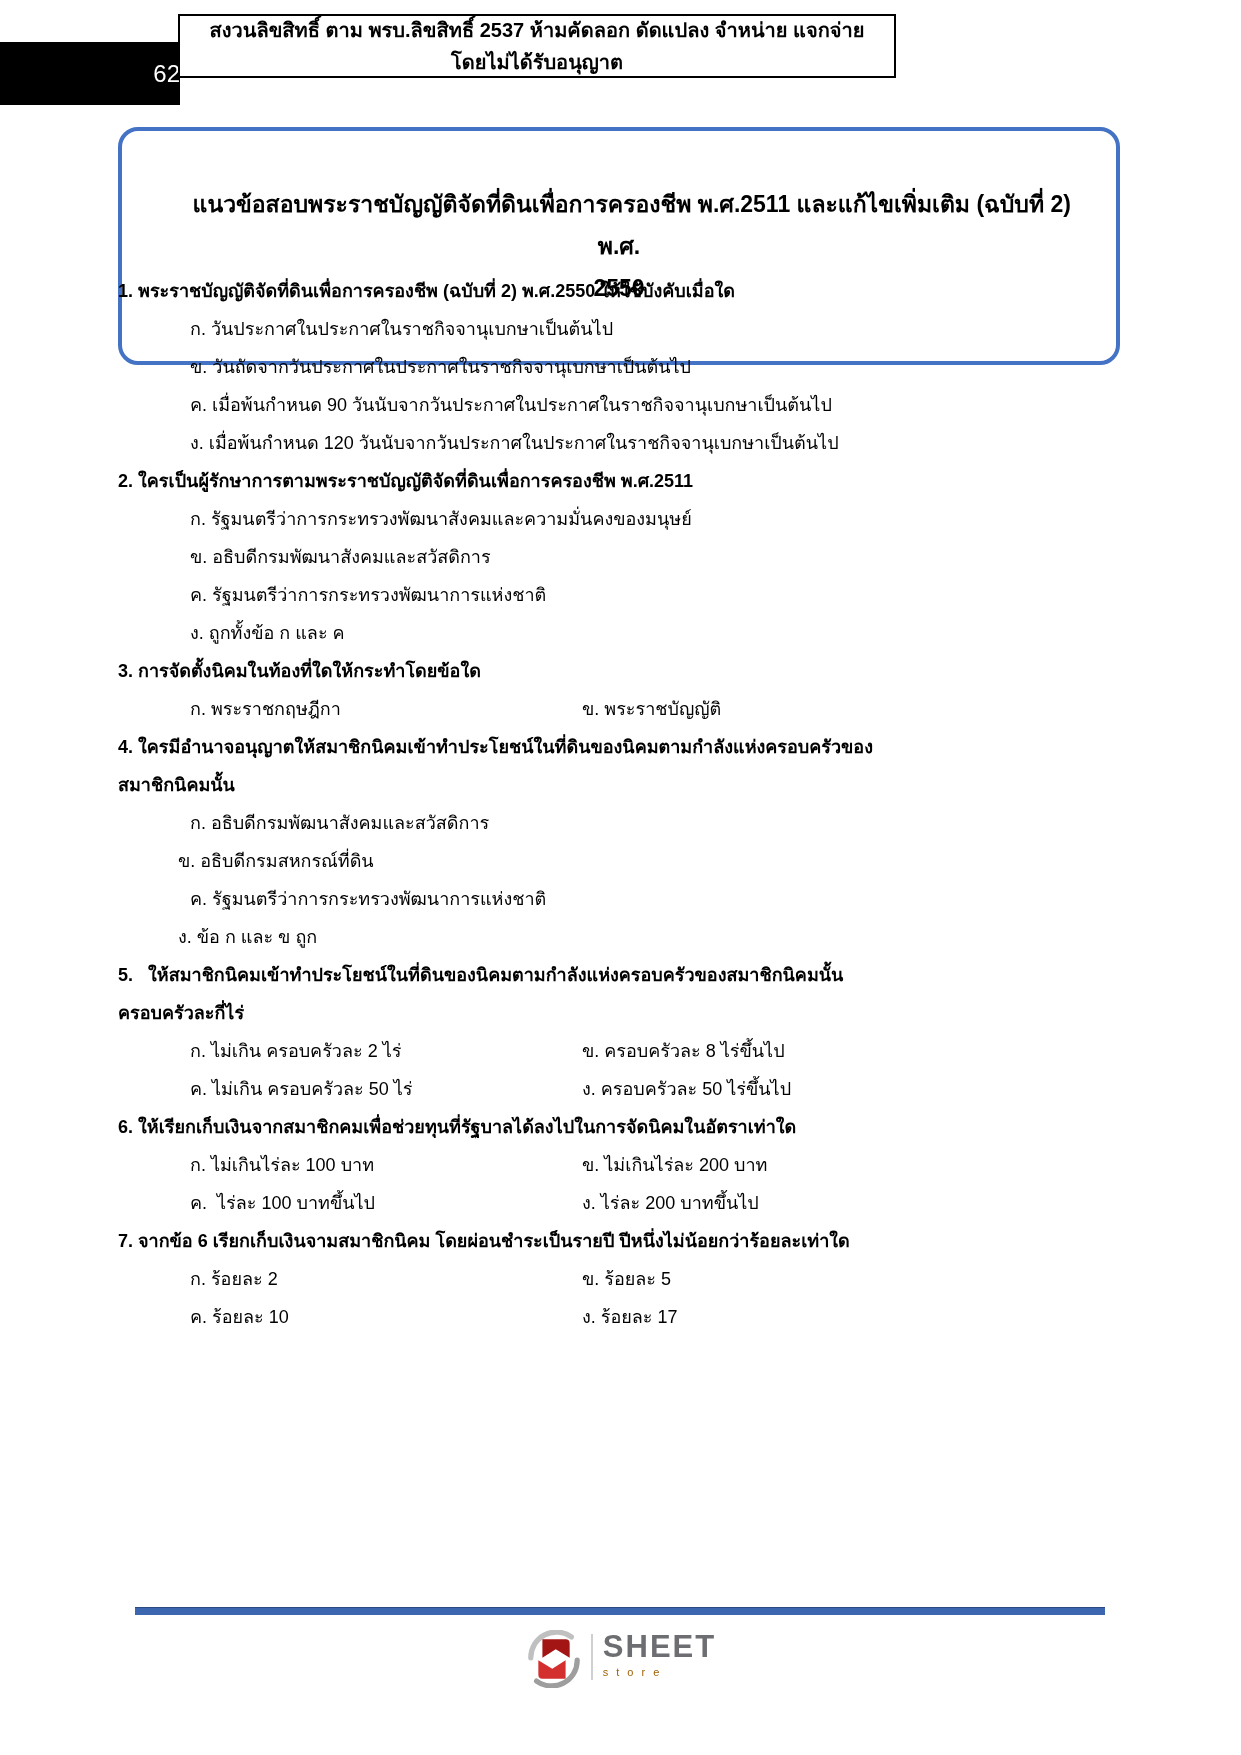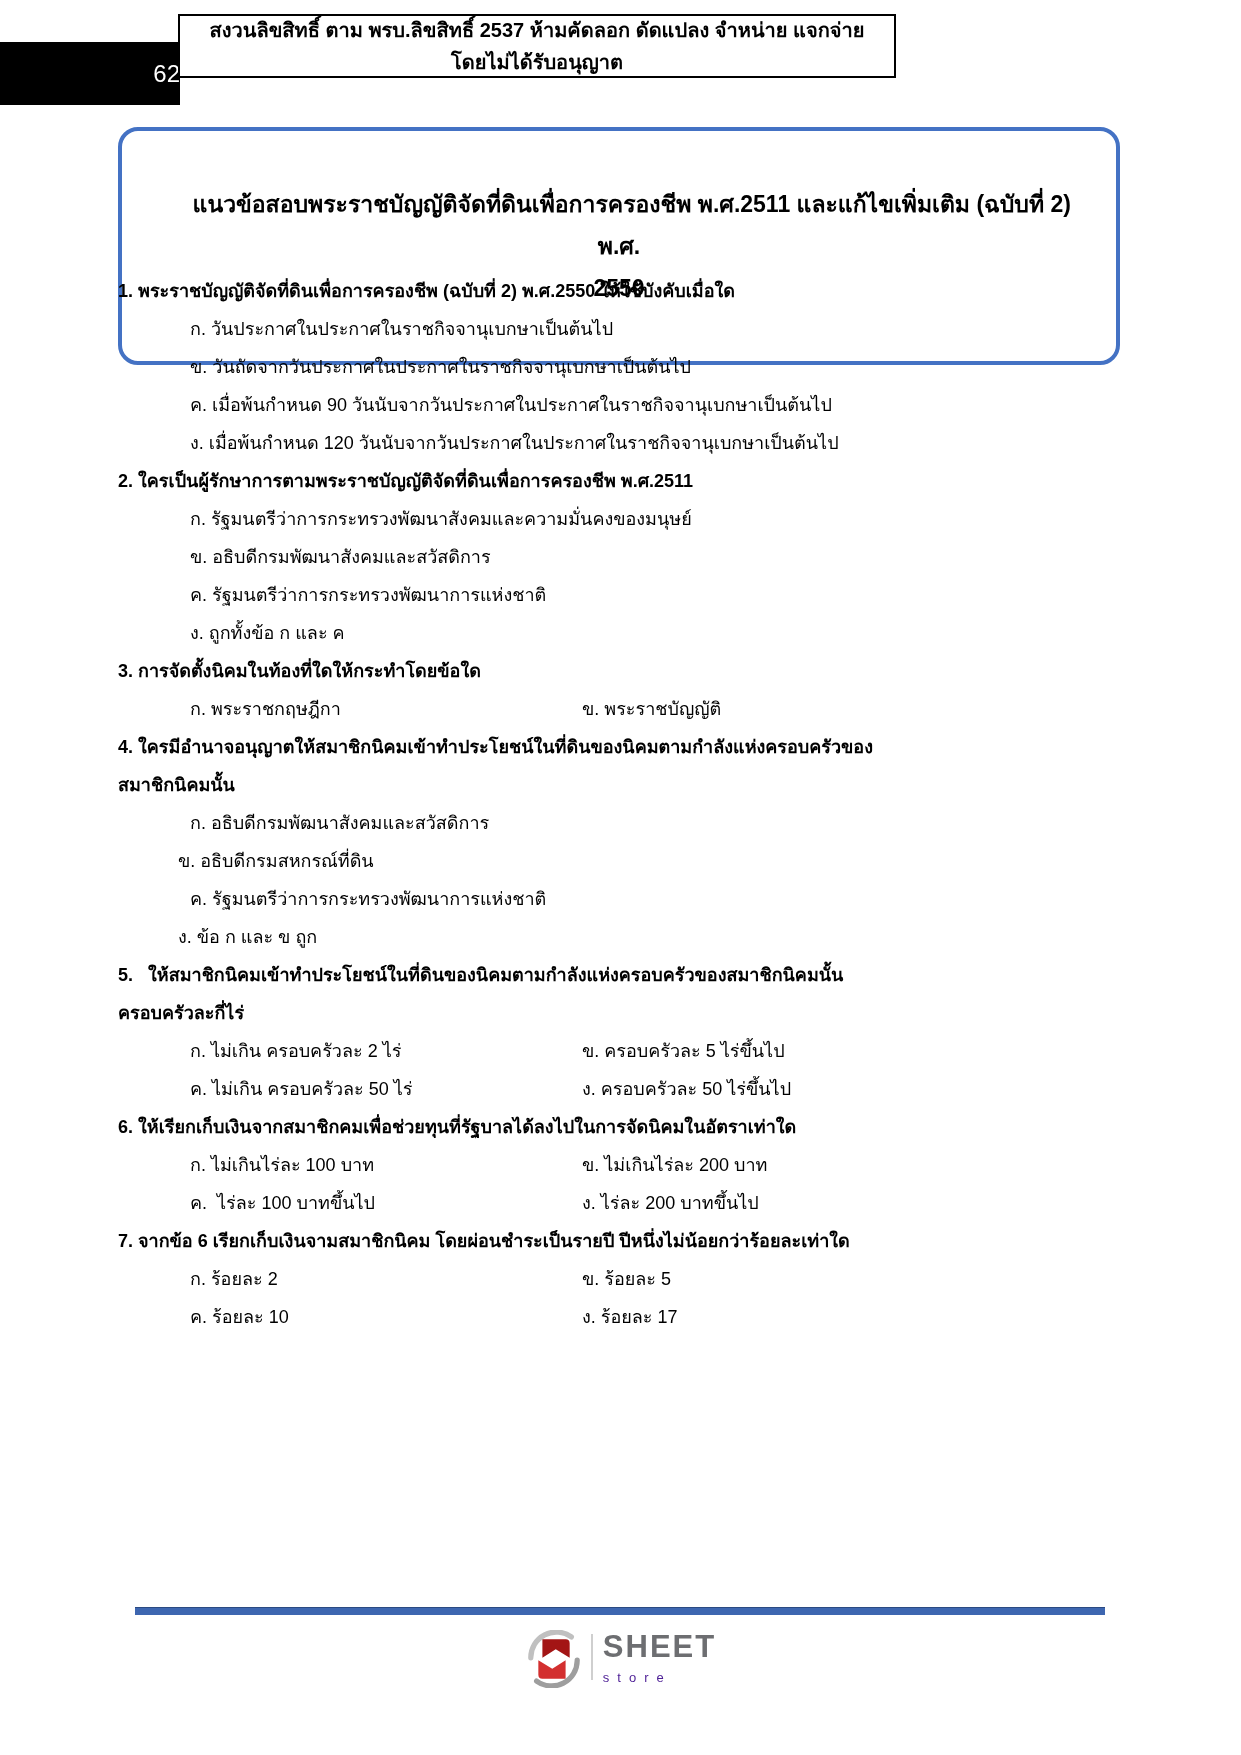--- a/index.html
+++ b/index.html
@@ -41,21 +41,21 @@
     background:#3D66B0; border-top:1px solid #2B4A82; box-sizing:border-box;
   }
   .logo {
     position:absolute; left:0; top:1630px; width:1241px;
     display:flex; justify-content:center; align-items:flex-start;
   }
   .logo-mark { width:58px; height:58px; }
   .logo-divider { width:2px; height:46px; background:#cfcfcf; margin:4px 10px 0 8px; }
   .logo-texts { display:flex; flex-direction:column; margin-top:2px; }
   .logo-brand { font-size:31px; font-weight:bold; color:#6d6e71; letter-spacing:2px; line-height:30px; }
-  .logo-sub { font-size:13px; color:#4c1d95; letter-spacing:8px; line-height:16px; margin-top:8px; }
+  .logo-sub { font-size:11px; color:#a16207; letter-spacing:8px; line-height:16px; margin-top:2px; }
 </style>
 </head>
 <body>
 
 <div class="page">
 
   <div class="pagenum-box">
     <span>62</span>
   </div>
   <div class="copyright-box">
@@ -100,21 +100,21 @@
       <div class="opt indent-sm">ข. อธิบดีกรมสหกรณ์ที่ดิน</div>
       <div class="opt">ค. รัฐมนตรีว่าการกระทรวงพัฒนาการแห่งชาติ</div>
       <div class="opt indent-sm">ง. ข้อ ก และ ข ถูก</div>
     </div>
 
     <div class="q">
       <div class="q-text">5.   ให้สมาชิกนิคมเข้าทำประโยชน์ในที่ดินของนิคมตามกำลังแห่งครอบครัวของสมาชิกนิคมนั้น
 ครอบครัวละกี่ไร่</div>
       <div class="opt-row">
         <div class="c1">ก. ไม่เกิน ครอบครัวละ 2 ไร่</div>
-        <div class="c2">ข. ครอบครัวละ 5 ไร่ขึ้นไป</div>
+        <div class="c2">ข. ครอบครัวละ 8 ไร่ขึ้นไป</div>
       </div>
       <div class="opt-row">
         <div class="c1">ค. ไม่เกิน ครอบครัวละ 50 ไร่</div>
         <div class="c2">ง. ครอบครัวละ 50 ไร่ขึ้นไป</div>
       </div>
     </div>
 
     <div class="q">
       <div class="q-text">6. ให้เรียกเก็บเงินจากสมาชิกคมเพื่อช่วยทุนที่รัฐบาลได้ลงไปในการจัดนิคมในอัตราเท่าใด</div>
       <div class="opt-row">

